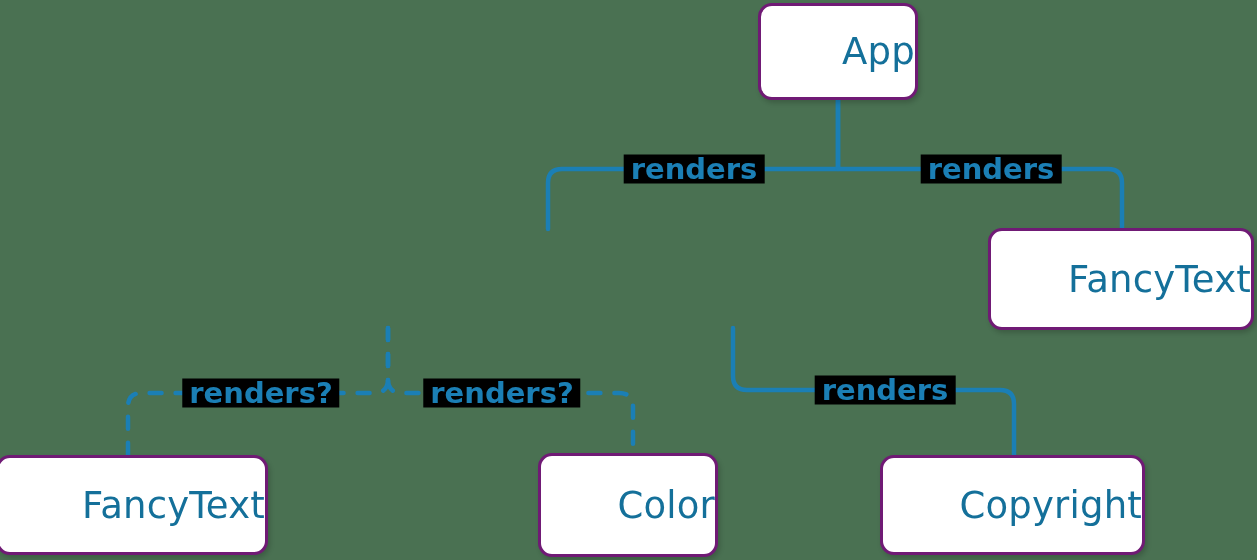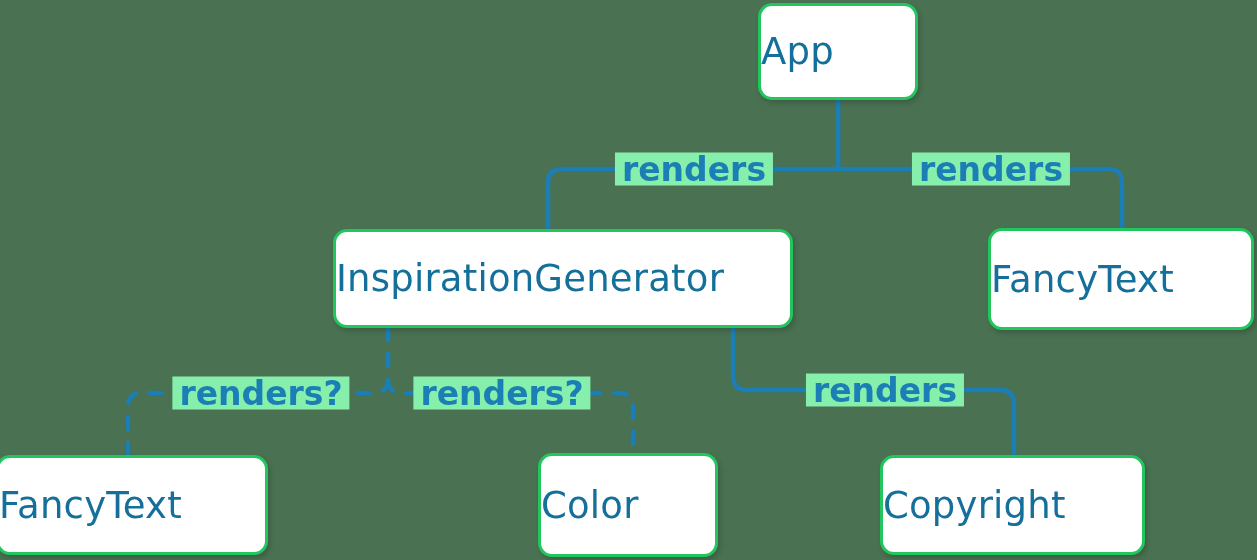--- a/index.html
+++ b/index.html
@@ -20,43 +20,43 @@
     left: 0;
     top: 0;
     width: 1257px;
     height: 560px;
     pointer-events: none;
   }
   .node {
     position: absolute;
     box-sizing: border-box;
     background: #ffffff;
-    border: 3px solid #22c55e;
+    border: 3px solid #701a75;
     border-radius: 14px;
     display: flex;
     align-items: center;
-    justify-content: flex-start;
+    justify-content: flex-end;
     color: #14709a;
     box-shadow: 2px 3px 5px rgba(0,0,0,0.18);
   }
   .node-label {
     font-size: 37px;
     letter-spacing: 0.2px;
     line-height: 1;
     white-space: nowrap;
     color: #14709a;
   }
   .edge-label {
     position: absolute;
     color: #1b7fb5;
-    font-size: 33px;
+    font-size: 29px;
     font-weight: 700;
     line-height: 1;
     white-space: nowrap;
-    background: #86efac;
+    background: #000000;
     padding: 0 7px;
     transform: translate(-50%, -50%);
   }
 </style>
 </head>
 <body>
 
 <div id="canvas">
 
   <svg id="wires" viewBox="0 0 1257 560" xmlns="http://www.w3.org/2000/svg">
@@ -79,23 +79,20 @@
   <div class="edge-label" style="left:261px; top:393px;">renders?</div>
 
   <div class="edge-label" style="left:502px; top:393px;">renders?</div>
 
   <div class="edge-label" style="left:885px; top:390px;">renders</div>
 
   <div class="node" style="left:758px; top:3px; width:160px; height:97px;">
     <span class="node-label">App</span>
   </div>
 
-  <div class="node" style="left:333px; top:229px; width:460px; height:99px;">
-    <span class="node-label">InspirationGenerator</span>
-  </div>
 
   <div class="node" style="left:988px; top:228px; width:266px; height:102px;">
     <span class="node-label">FancyText</span>
   </div>
 
   <div class="node" style="left:-4px; top:455px; width:272px; height:100px;">
     <span class="node-label">FancyText</span>
   </div>
 
   <div class="node" style="left:538px; top:453px; width:180px; height:104px;">

